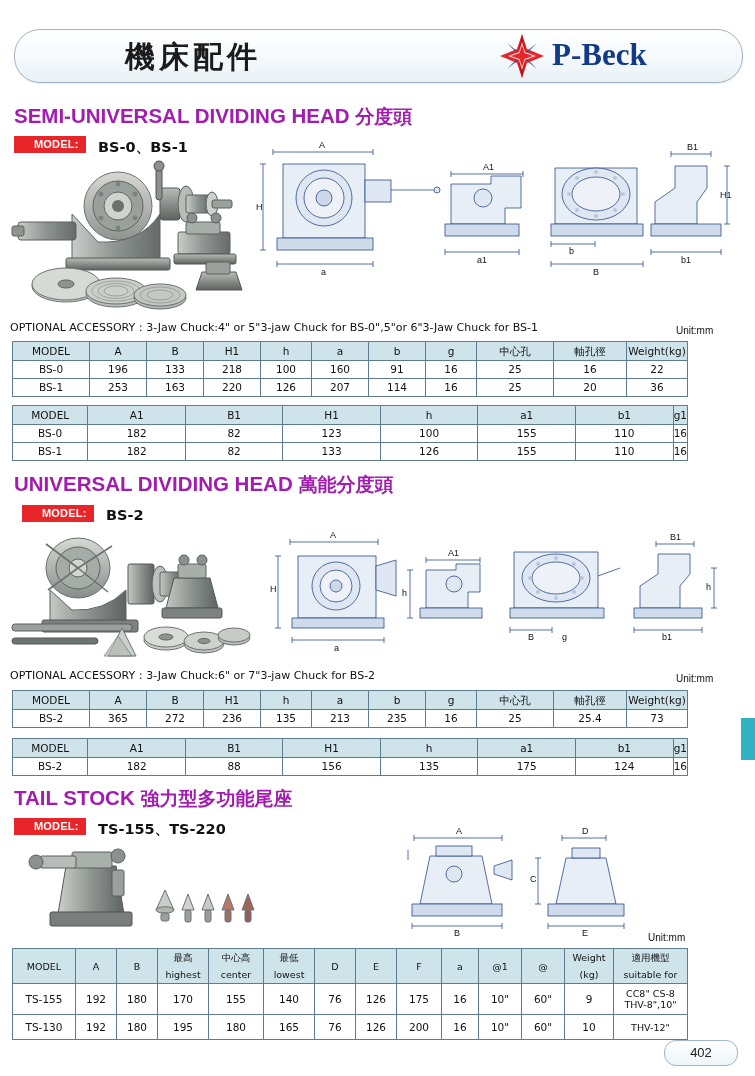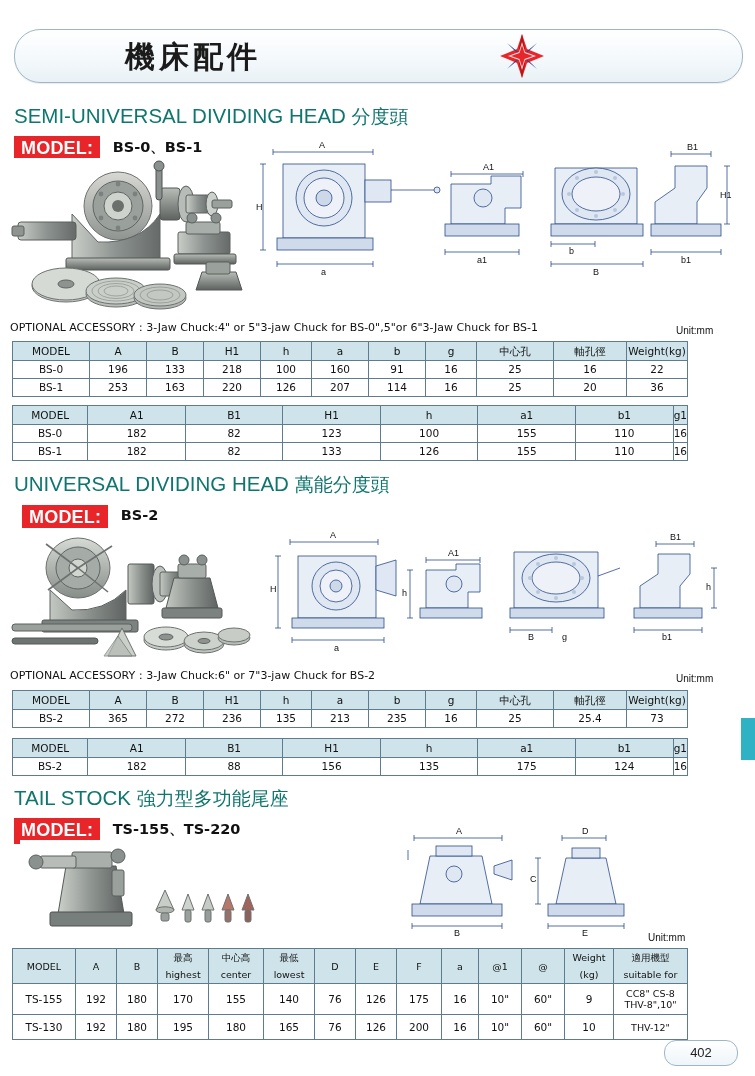--- a/index.html
+++ b/index.html
@@ -33,35 +33,35 @@
   .logo-star{position:absolute;left:487px;top:26px;width:70px;height:46px;}
   .logo-text{
     position:absolute;left:552px;top:30px;
     font-family:"Liberation Serif",serif;
     font-size:31px;font-weight:bold;color:#123a86;letter-spacing:0px;
   }
 
   
   .sect-title{
     position:absolute;
-    font-size:20.5px;font-weight:normal;color:#0f766e;
+    font-size:20.5px;font-weight:bold;color:#a21caf;
     font-family:"Liberation Sans",sans-serif;
     white-space:nowrap;
   }
   .sect-title .cn{
     font-family:"DejaVu Sans","Liberation Sans",sans-serif;
     font-size:19px;
   }
 
   
   .model-row{position:absolute;height:19px;white-space:nowrap;}
   .model-badge{
     display:inline-block;background:#e8262a;color:#fff;
-    font-size:18px;font-weight:bold;
-    padding:2px 7px 3px 7px;vertical-align:top;
+    font-size:11px;font-weight:bold;
+    padding:2px 7px 3px 20px;vertical-align:top;
     letter-spacing:.2px;
     text-align:center;
   }
   .model-val{
     display:inline-block;margin-left:8px;
     font-size:14.5px;font-weight:bold;color:#111;vertical-align:top;
     padding-top:2px;
     font-family:"DejaVu Sans","Liberation Sans",sans-serif;
   }
 
@@ -138,20 +138,21 @@
           <polygon points="0,22 3,8 0,0 -3,8" fill="#b4161a"></polygon>
           <polygon points="-15,-13 -4,-4 0,0 -8,-6" fill="#2e3f8f"></polygon>
           <polygon points="15,-13 4,-4 0,0 8,-6" fill="#2e3f8f"></polygon>
           <polygon points="-15,13 -4,4 0,0 -8,6" fill="#2e3f8f"></polygon>
           <polygon points="15,13 4,4 0,0 8,6" fill="#2e3f8f"></polygon>
           <polygon points="0,-14 3,-4 14,0 3,4 0,14 -3,4 -14,0 -3,-4" fill="#ffffff" opacity="0.85"></polygon>
           <polygon points="0,-11 2.5,-3 11,0 2.5,3 0,11 -2.5,3 -11,0 -2.5,-3" fill="#e8262a"></polygon>
         </g>
       </svg>
     </div>
+    <div class="logo-text">P-Beck</div>
   </div>
 
   <div class="sect-title" style="left:14px;top:104px;">
     <span>SEMI-UNIVERSAL DIVIDING HEAD</span>
     <span class="cn">分度頭</span>
   </div>
 
   <div class="model-row" style="left:14px;top:136px;">
     <span class="model-badge">MODEL:</span>
     <span class="model-val">BS-0、BS-1</span>

